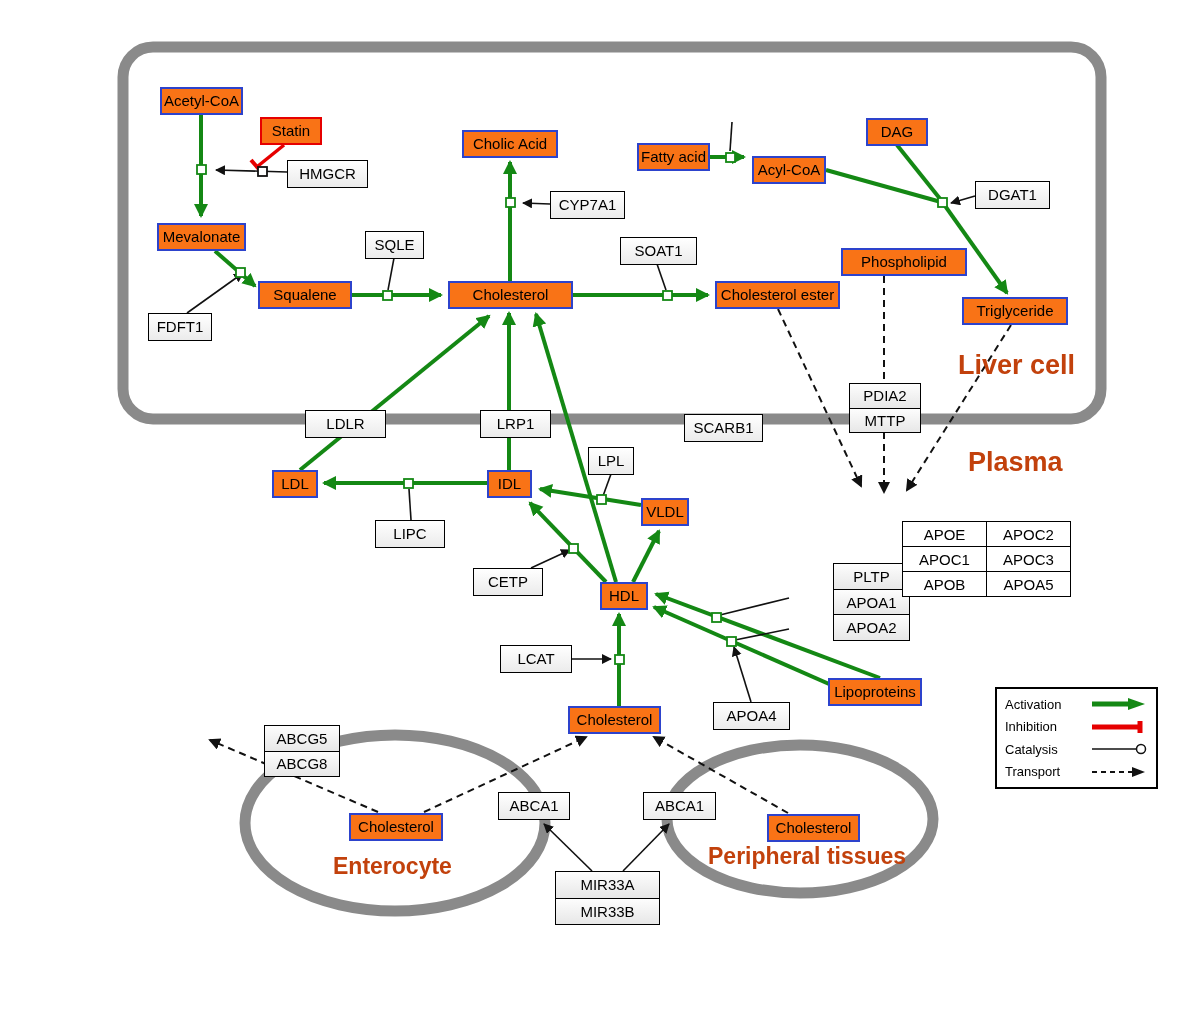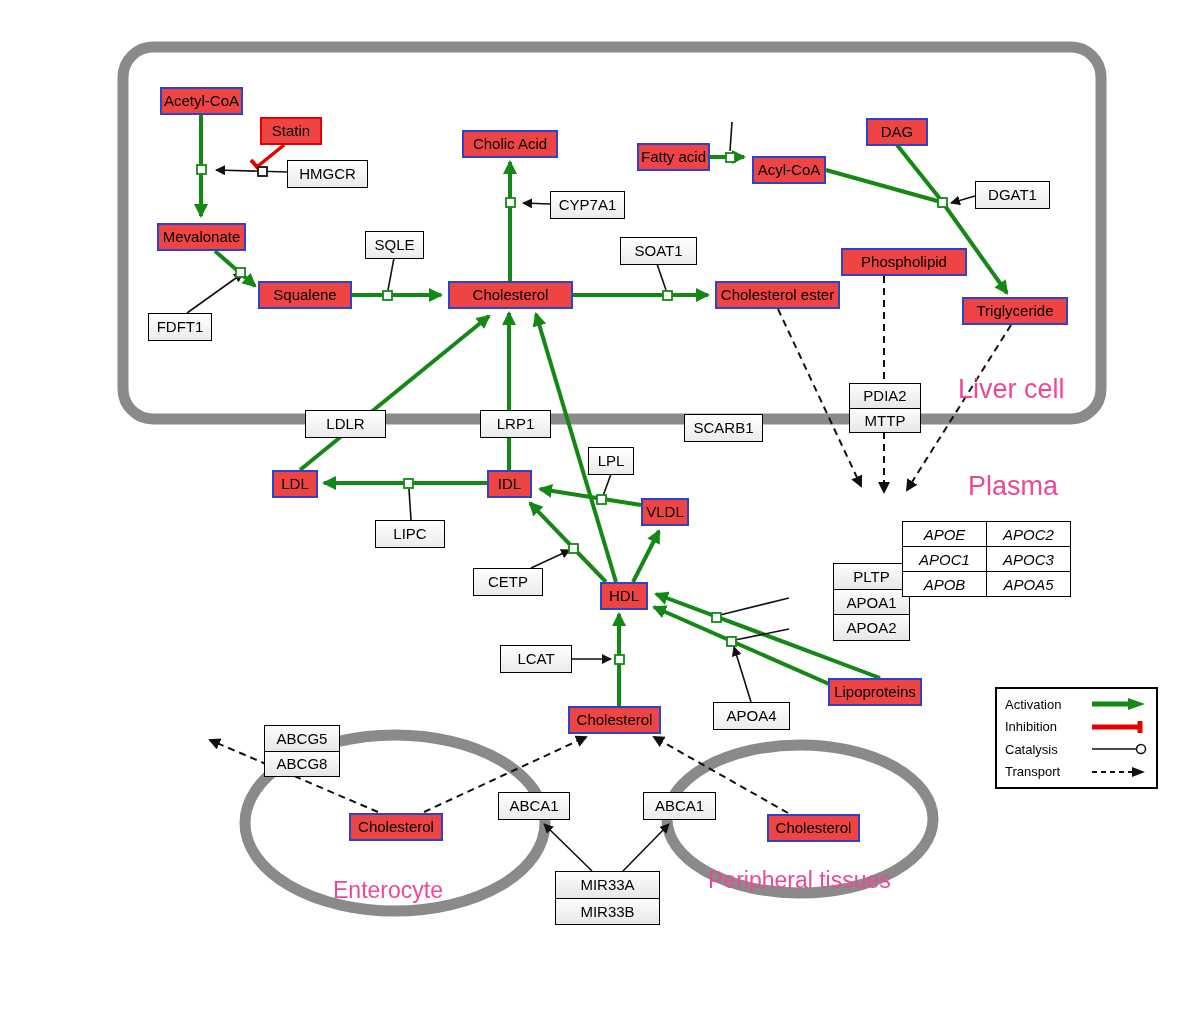--- a/index.html
+++ b/index.html
@@ -3,37 +3,37 @@
 <meta charset="utf-8">
 <style>
   html,body{margin:0;padding:0;background:#fff;}
   #canvas{
     position:relative;width:1200px;height:1013px;background:#fff;
     font-family:"Liberation Sans","DejaVu Sans",sans-serif;color:#000;overflow:hidden;
   }
   #edges{position:absolute;left:0;top:0;}
   .node{
     position:absolute;box-sizing:border-box;display:flex;align-items:center;justify-content:center;
-    font-size:15px;line-height:1.1;text-align:center;background:#ef4444;z-index:2;
+    font-size:15px;line-height:1.1;text-align:center;background:#f97316;z-index:2;
   }
   .blue{border:2px solid #2d43cc;}
   .red{border:2.5px solid #e60000;}
   .plain{border:1px solid #000;background:linear-gradient(#ffffff,#ebebeb);}
   .stack{position:absolute;display:flex;flex-direction:column;z-index:2;box-sizing:border-box;border-radius:25px;}
   .stack .cell{
     flex:1;display:flex;align-items:center;justify-content:center;font-size:15px;
     border:1px solid #000;margin-top:-1px;background:linear-gradient(#fdfdfd,#e7e7e7);box-sizing:border-box;
   }
   .stack .cell:first-child{margin-top:0;}
   .apo-table{position:absolute;display:grid;grid-template-columns:1fr 1fr;z-index:2;box-sizing:border-box;}
   .apo-table .cell{
     display:flex;align-items:center;justify-content:center;font-size:15px;height:26px;
-    border:1px solid #000;margin-top:-1px;margin-left:-1px;background:#fff;box-sizing:border-box;font-style:italic;
-  }
-  .comp-label{position:absolute;font-weight:normal;color:#ec4899;z-index:3;white-space:nowrap;margin-top:24px;}
+    border:1px solid #000;margin-top:-1px;margin-left:-1px;background:#fff;box-sizing:border-box;
+  }
+  .comp-label{position:absolute;font-weight:bold;color:#c2410c;z-index:3;white-space:nowrap;}
   .legend{
     position:absolute;box-sizing:border-box;border:2px solid #000;background:#fff;z-index:3;
     display:flex;flex-direction:column;justify-content:space-around;padding:4px 8px;
   }
   .lrow{display:flex;align-items:center;justify-content:space-between;height:22px;}
   .lrow span{font-size:13px;}
 </style>
 </head>
 <body>
 

